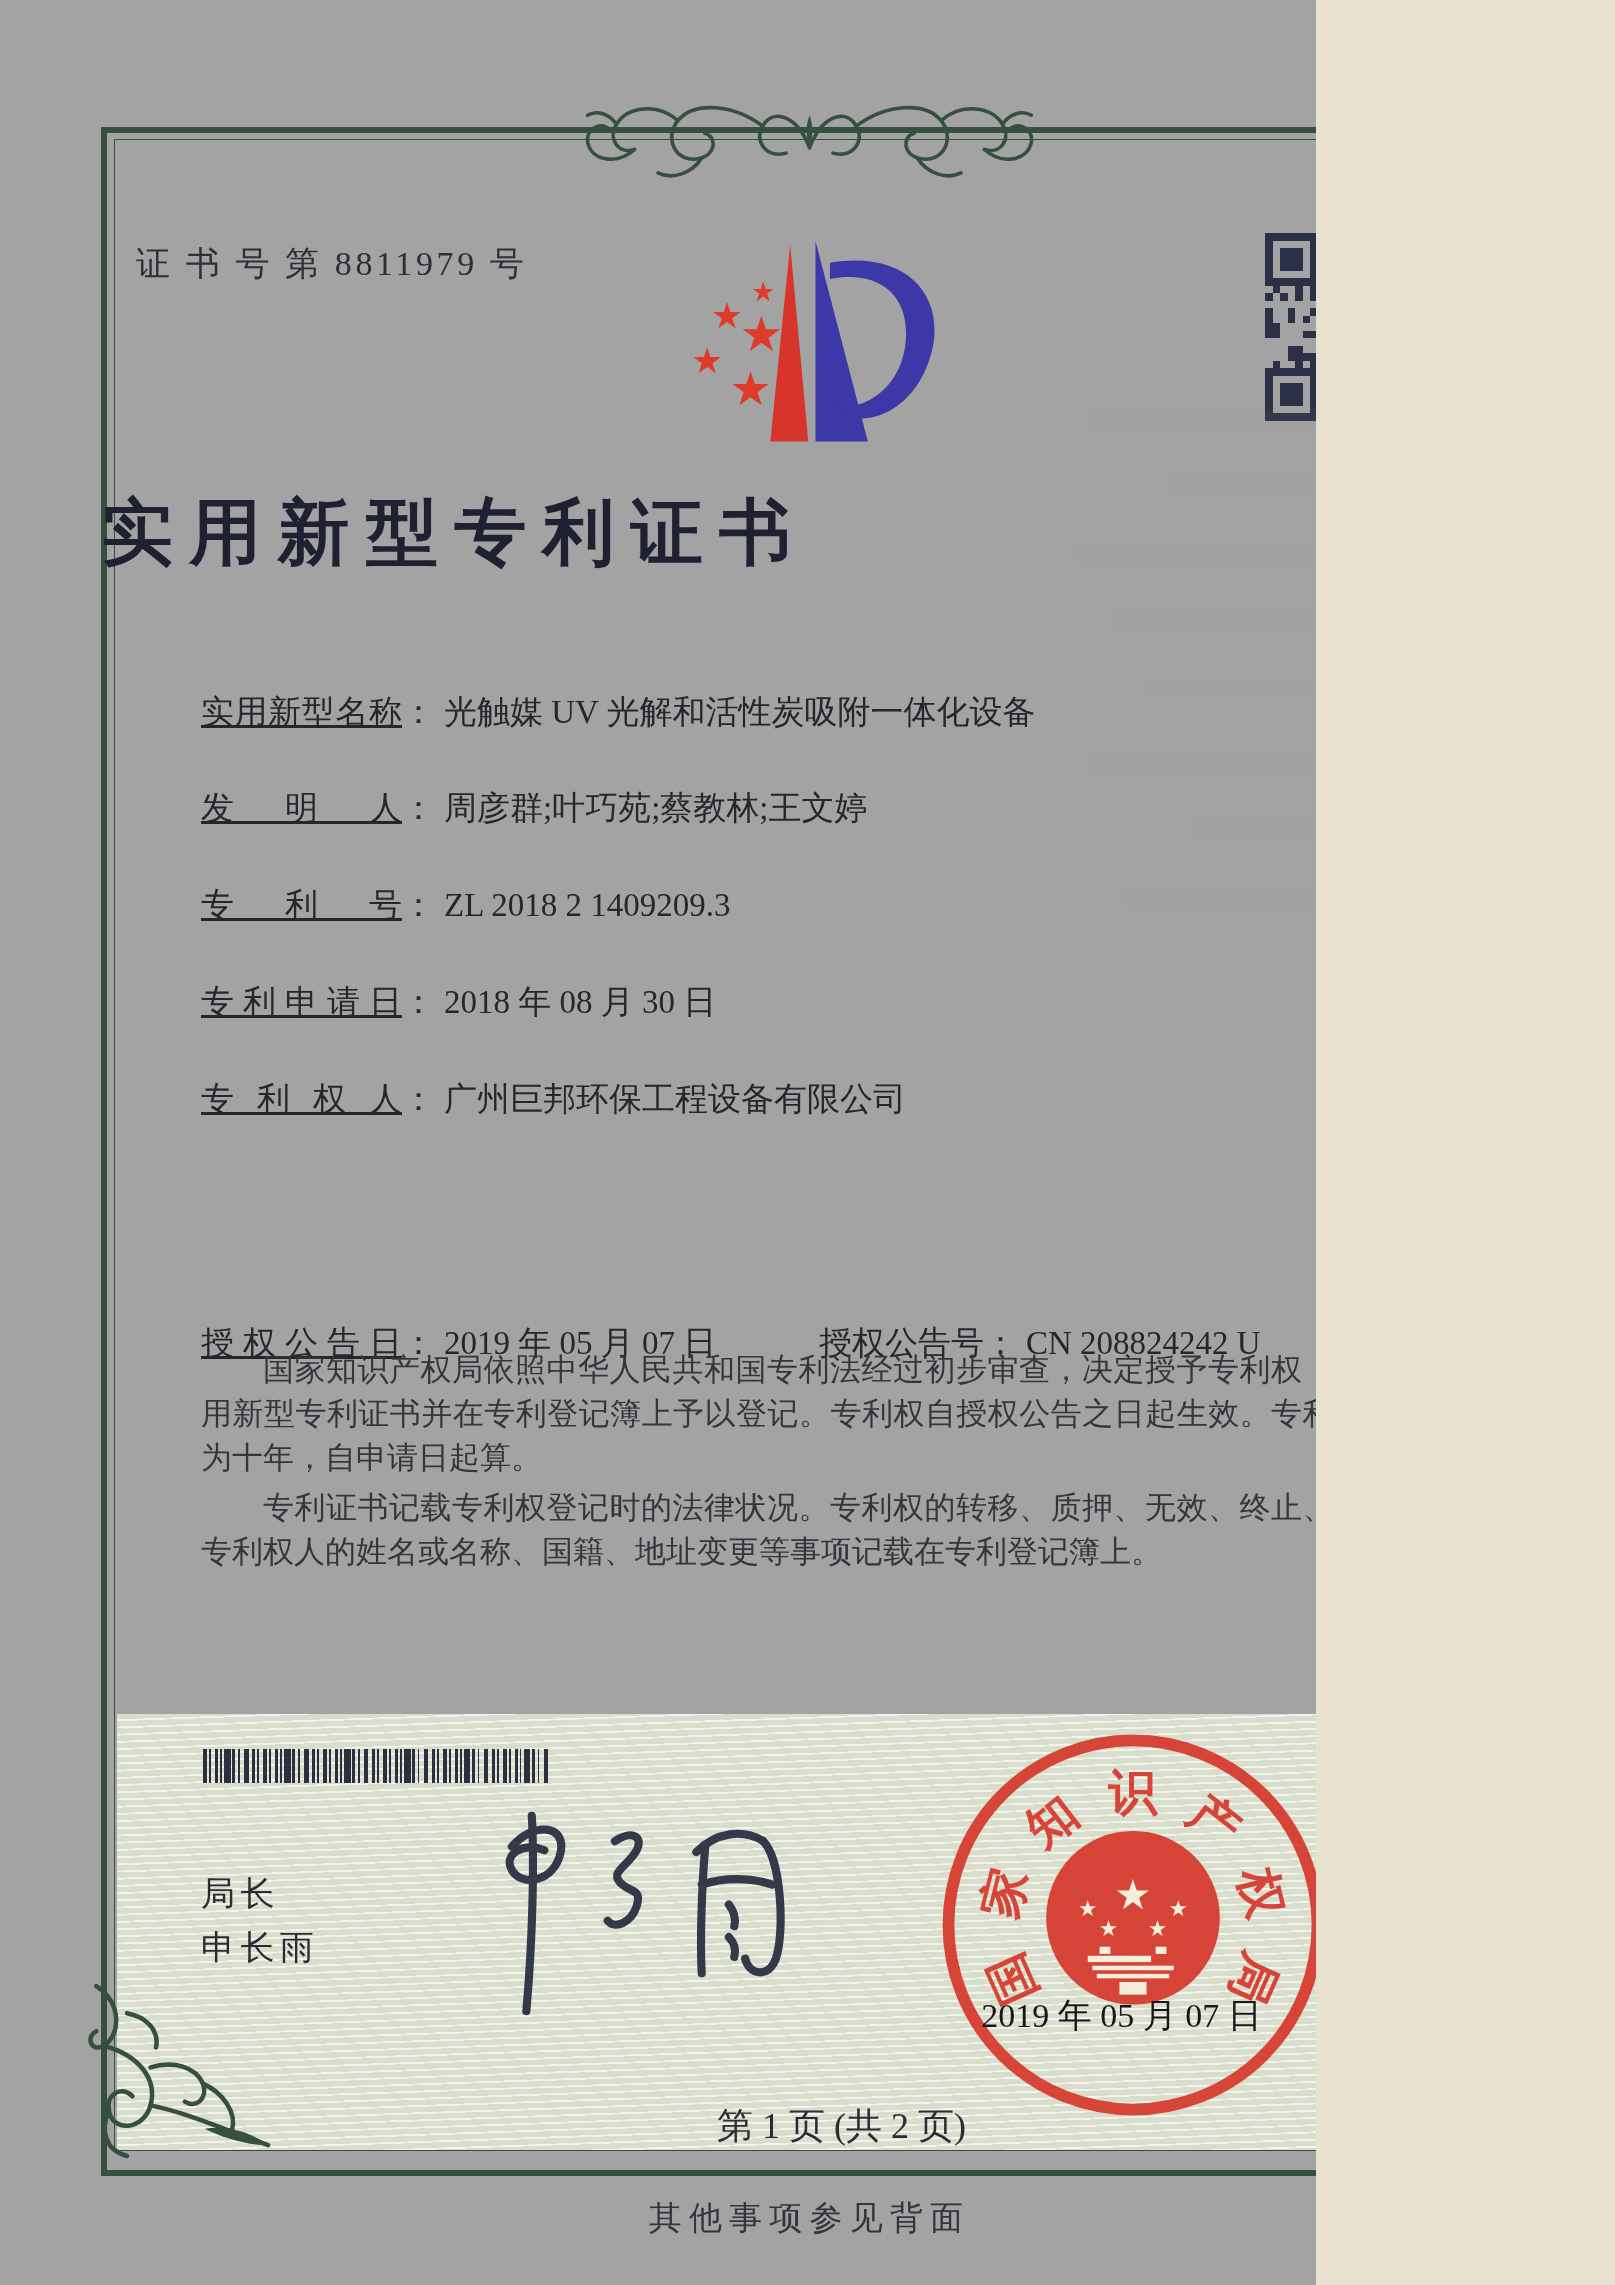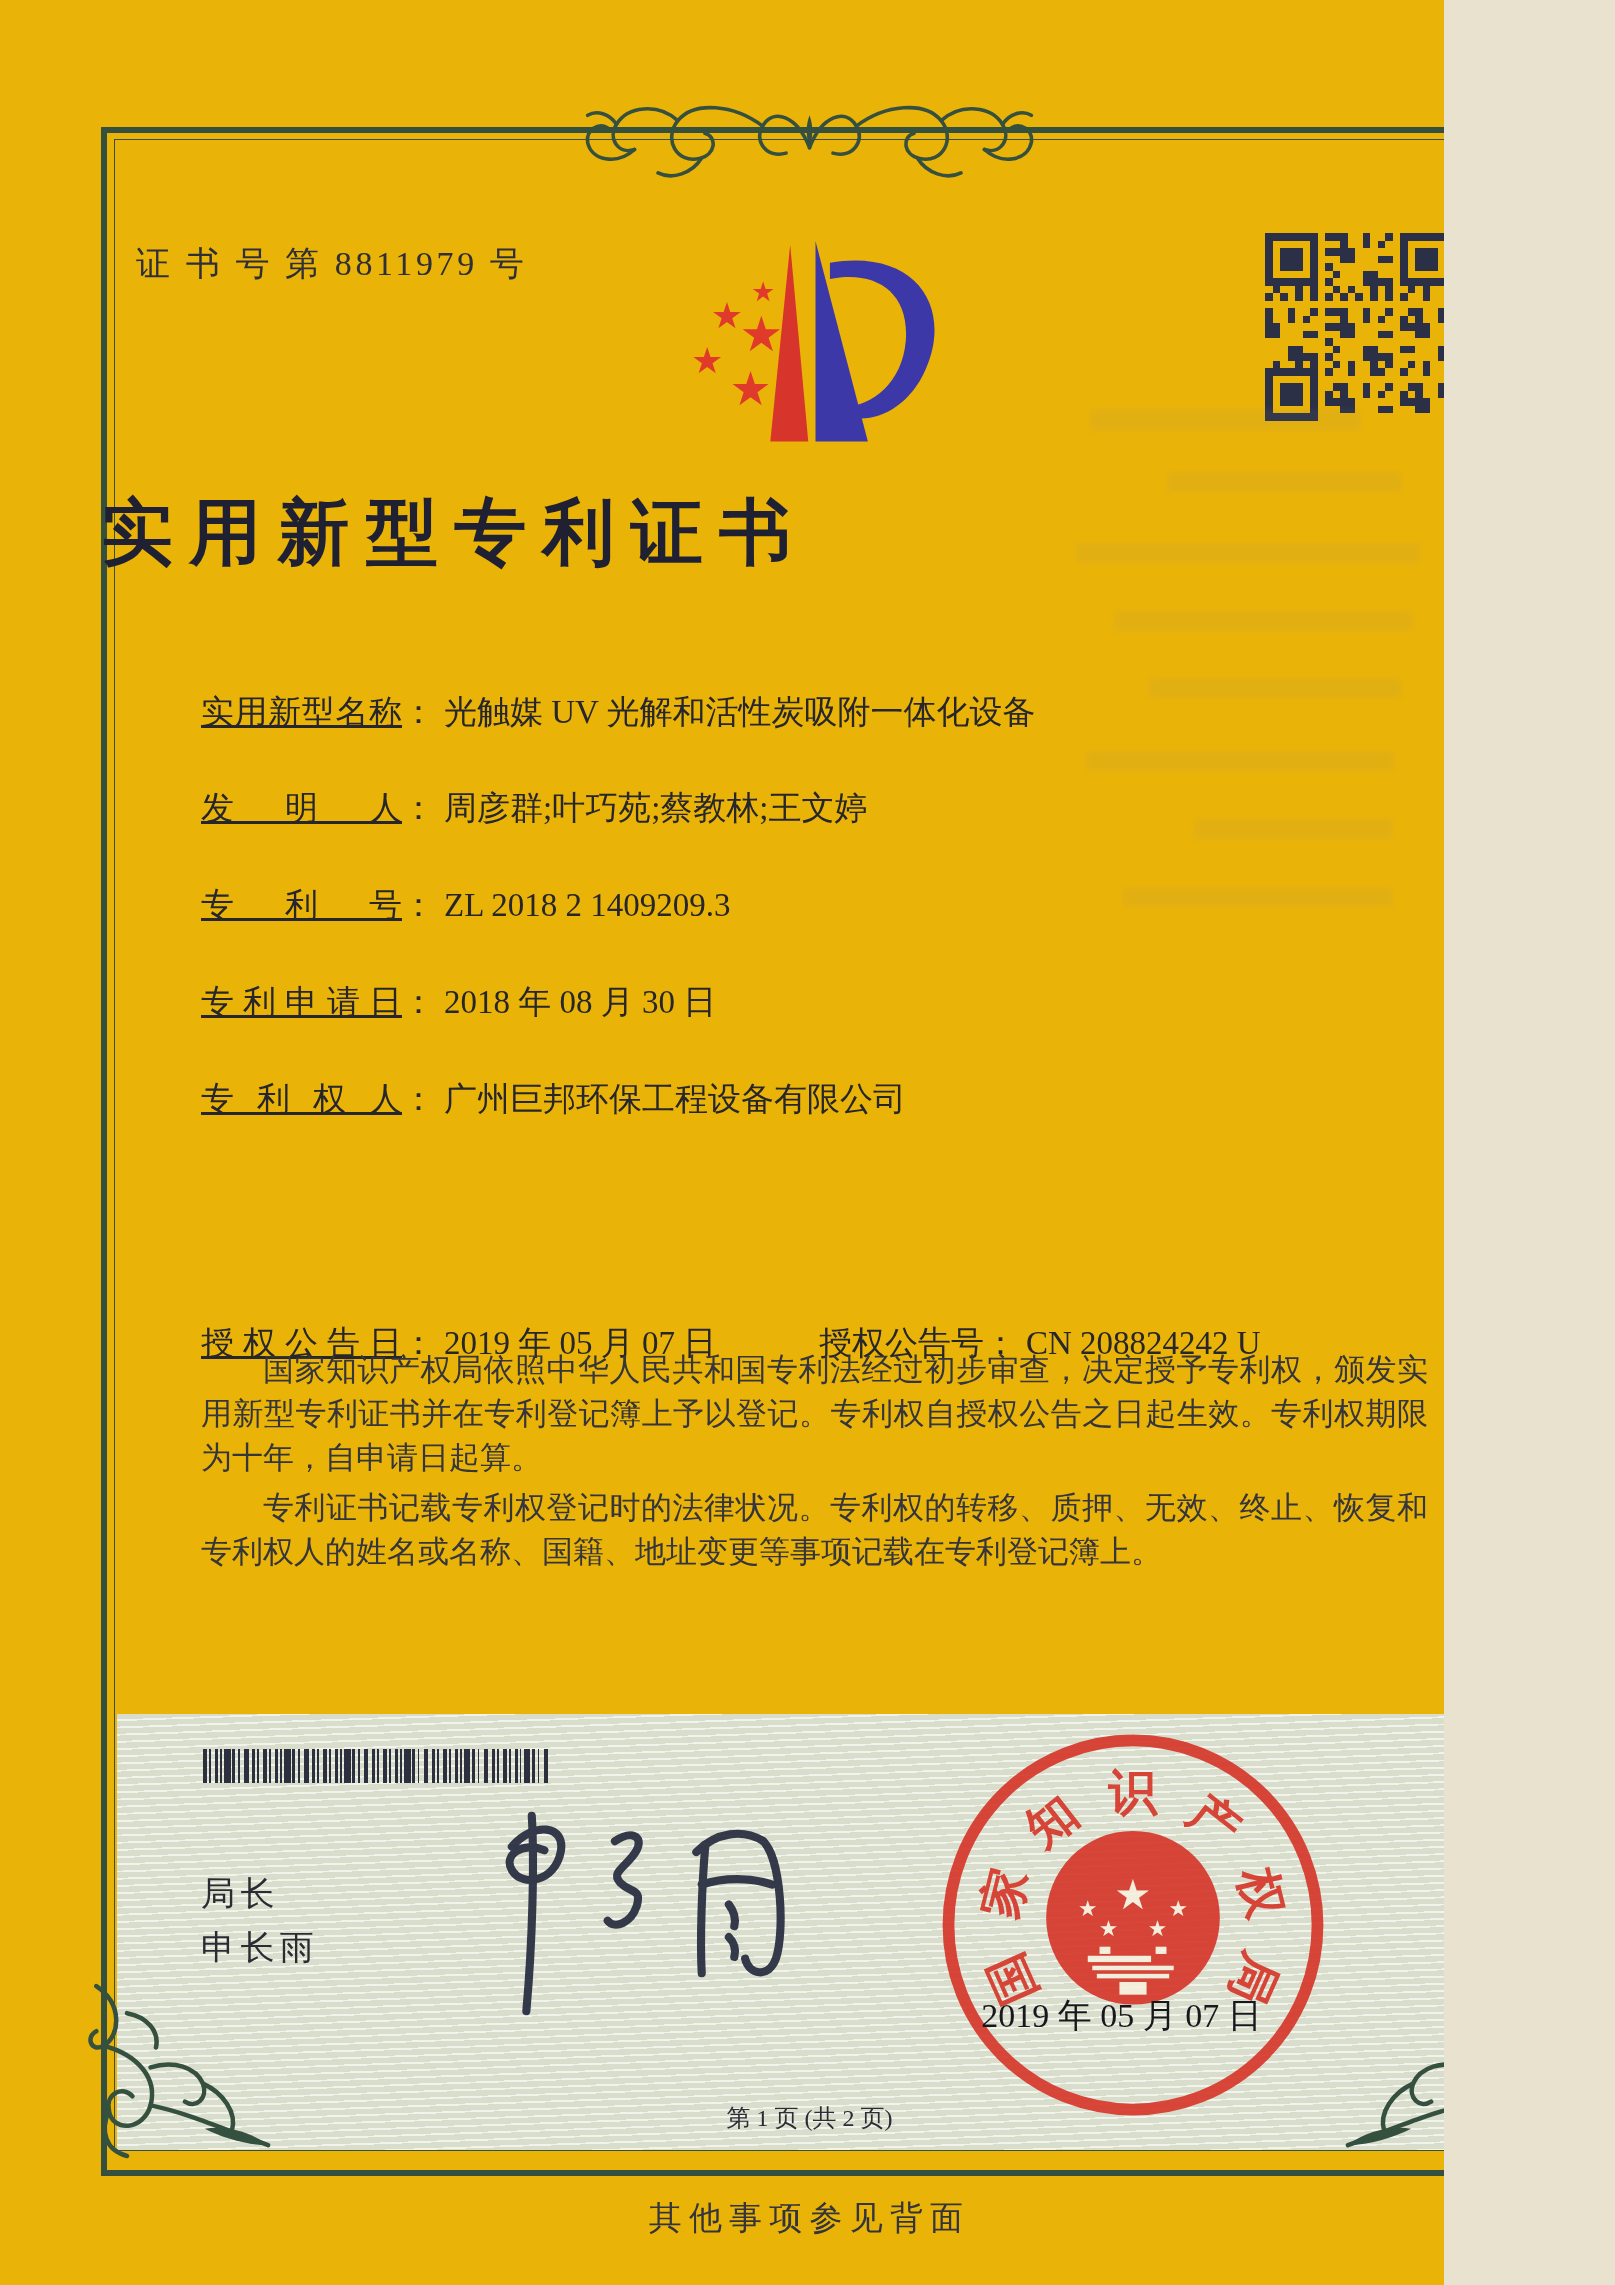--- a/index.html
+++ b/index.html
@@ -1,16 +1,16 @@
 <!DOCTYPE html>
 <html style="font-size:14.5px"><head>
 <meta charset="utf-8">
 <style>
   html,body{margin:0;padding:0;background:#e9e2cf;}
-  #paper{position:relative;width:1444px;height:2285px;background:#eab308;overflow:hidden;
+  #paper{position:relative;width:1316px;height:2285px;background:#a3a3a3;overflow:hidden;
          font-family:"Liberation Serif","DejaVu Serif",serif;color:#2a2a30;}
   .abs{position:absolute;}
   
   #border-outer{left:101px;top:127px;width:1417px;height:2037px;border:6.3px solid #35503f;}
   #border-inner{left:114px;top:139px;width:1389px;height:2010px;border:1.8px solid #35503f;}
   
   #panel{left:117px;top:1714px;width:1384px;height:436px;background:#d9ddcb;
          background-image:repeating-linear-gradient(178deg,rgba(255,255,255,0) 0 5.4px,rgba(255,255,255,.65) 5.4px 7.2px);}
   #cert-number{left:136px;top:241px;font-size:34px;letter-spacing:3.6px;color:#2e2f38;}
   #title{left:101px;top:485px;width:1417px;font-size:72px;font-weight:bold;
@@ -18,21 +18,21 @@
   .frow{position:absolute;left:201px;width:1266px;height:43px;font-size:33px;color:#26262c;white-space:nowrap;}
   .flabel{display:inline-block;width:201px;text-align:justify;text-align-last:justify;vertical-align:top;text-decoration:underline;}
   .fvalue{margin-left:9px;}
   #grant-no{position:absolute;left:618px;top:0;text-align:center;}
   #paragraphs{left:201px;top:1348px;width:1227px;font-size:31px;line-height:44px;color:#35353c;
               text-align:justify;}
   #paragraphs p{margin:0 0 6.3px 0;text-indent:2em;}
   #commissioner-label{left:201px;top:1871px;font-size:34px;letter-spacing:5.4px;color:#2b2c33;}
   #commissioner-name{left:201px;top:1925px;font-size:34px;letter-spacing:5.4px;color:#2b2c33;}
   #seal-date{left:909px;top:1993px;width:425px;text-align:center;font-size:34px;color:#17171c;z-index:6;}
-  #page-info{left:101px;top:2102px;width:1417px;text-align:center;font-size:24px;color:#2b2c35;z-index:5;}
+  #page-info{left:101px;top:2102px;width:1417px;text-align:center;font-size:36px;color:#2b2c35;z-index:5;padding-left:32px;}
   #back-note{left:101px;top:2196px;width:1417px;text-align:center;font-size:33px;letter-spacing:7.2px;color:#33343c;}
   .ghost{position:absolute;background:#978f7c;opacity:.09;filter:blur(2.7px);border-radius:3.6px;}
   svg text{font-family:"Liberation Serif","DejaVu Serif",serif;}
 </style>
 </head>
 <body>
 
 <div id="paper">
 
   <div class="abs" id="border-outer"></div>

